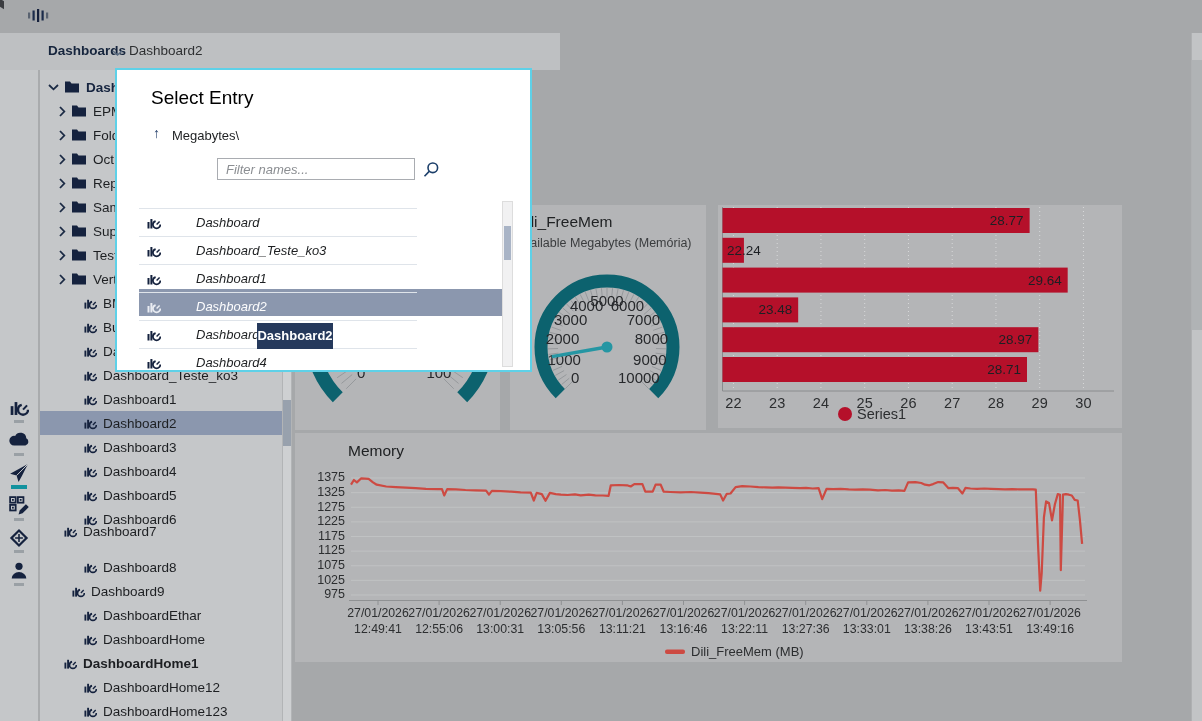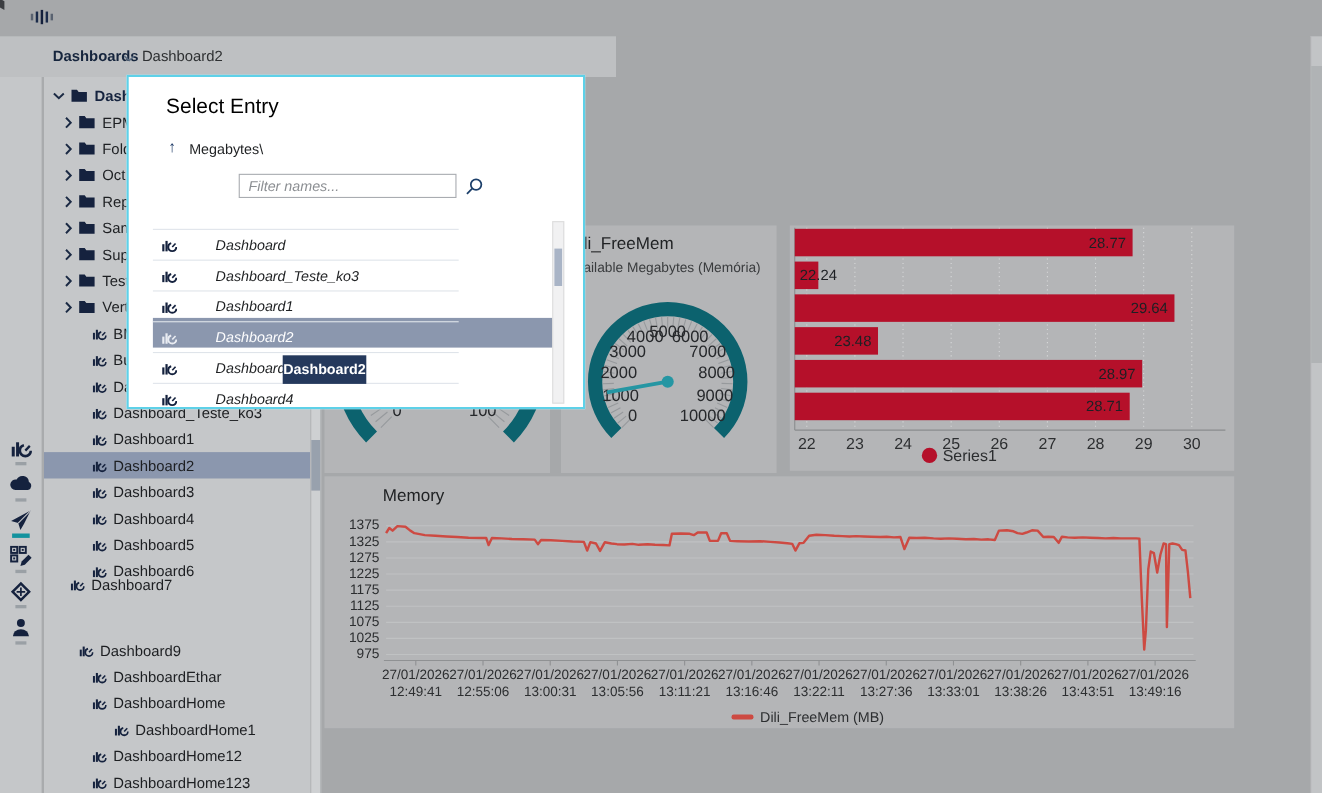--- a/index.html
+++ b/index.html
@@ -290,20 +290,29 @@
       </div>
       <div class="tree-row" style="top: 449px; padding-left: 24px;">
         <svg width="13" height="13" viewBox="0 0 14 14">
           <rect x="0.5" y="6" width="2" height="6.5" fill="#15223e"></rect>
           <rect x="3.4" y="3" width="2" height="9.5" fill="#15223e"></rect>
           <circle cx="9.6" cy="8.6" r="3.7" fill="none" stroke="#15223e" stroke-width="1.8" stroke-dasharray="16 7"></circle>
           <line x1="9.6" y1="8.6" x2="12.6" y2="5.4" stroke="#15223e" stroke-width="1.5"></line>
         </svg>
         <span class="lbl">Dashboard7</span>
       </div>
+      <div class="tree-row" style="top: 485px; padding-left: 44px;">
+        <svg width="13" height="13" viewBox="0 0 14 14">
+          <rect x="0.5" y="6" width="2" height="6.5" fill="#15223e"></rect>
+          <rect x="3.4" y="3" width="2" height="9.5" fill="#15223e"></rect>
+          <circle cx="9.6" cy="8.6" r="3.7" fill="none" stroke="#15223e" stroke-width="1.8" stroke-dasharray="16 7"></circle>
+          <line x1="9.6" y1="8.6" x2="12.6" y2="5.4" stroke="#15223e" stroke-width="1.5"></line>
+        </svg>
+        <span class="lbl">Dashboard8</span>
+      </div>
       <div class="tree-row" style="top: 509px; padding-left: 32px;">
         <svg width="13" height="13" viewBox="0 0 14 14">
           <rect x="0.5" y="6" width="2" height="6.5" fill="#15223e"></rect>
           <rect x="3.4" y="3" width="2" height="9.5" fill="#15223e"></rect>
           <circle cx="9.6" cy="8.6" r="3.7" fill="none" stroke="#15223e" stroke-width="1.8" stroke-dasharray="16 7"></circle>
           <line x1="9.6" y1="8.6" x2="12.6" y2="5.4" stroke="#15223e" stroke-width="1.5"></line>
         </svg>
         <span class="lbl">Dashboard9</span>
       </div>
       <div class="tree-row" style="top: 533px; padding-left: 44px;">
@@ -317,21 +326,21 @@
       </div>
       <div class="tree-row" style="top: 557px; padding-left: 44px;">
         <svg width="13" height="13" viewBox="0 0 14 14">
           <rect x="0.5" y="6" width="2" height="6.5" fill="#15223e"></rect>
           <rect x="3.4" y="3" width="2" height="9.5" fill="#15223e"></rect>
           <circle cx="9.6" cy="8.6" r="3.7" fill="none" stroke="#15223e" stroke-width="1.8" stroke-dasharray="16 7"></circle>
           <line x1="9.6" y1="8.6" x2="12.6" y2="5.4" stroke="#15223e" stroke-width="1.5"></line>
         </svg>
         <span class="lbl">DashboardHome</span>
       </div>
-      <div class="tree-row" style="top: 581px; padding-left: 64px;">
+      <div class="tree-row" style="top: 581px; padding-left: 24px; font-weight: bold;">
         <svg width="13" height="13" viewBox="0 0 14 14">
           <rect x="0.5" y="6" width="2" height="6.5" fill="#15223e"></rect>
           <rect x="3.4" y="3" width="2" height="9.5" fill="#15223e"></rect>
           <circle cx="9.6" cy="8.6" r="3.7" fill="none" stroke="#15223e" stroke-width="1.8" stroke-dasharray="16 7"></circle>
           <line x1="9.6" y1="8.6" x2="12.6" y2="5.4" stroke="#15223e" stroke-width="1.5"></line>
         </svg>
         <span class="lbl">DashboardHome1</span>
       </div>
       <div class="tree-row" style="top: 605px; padding-left: 44px;">
         <svg width="13" height="13" viewBox="0 0 14 14">

